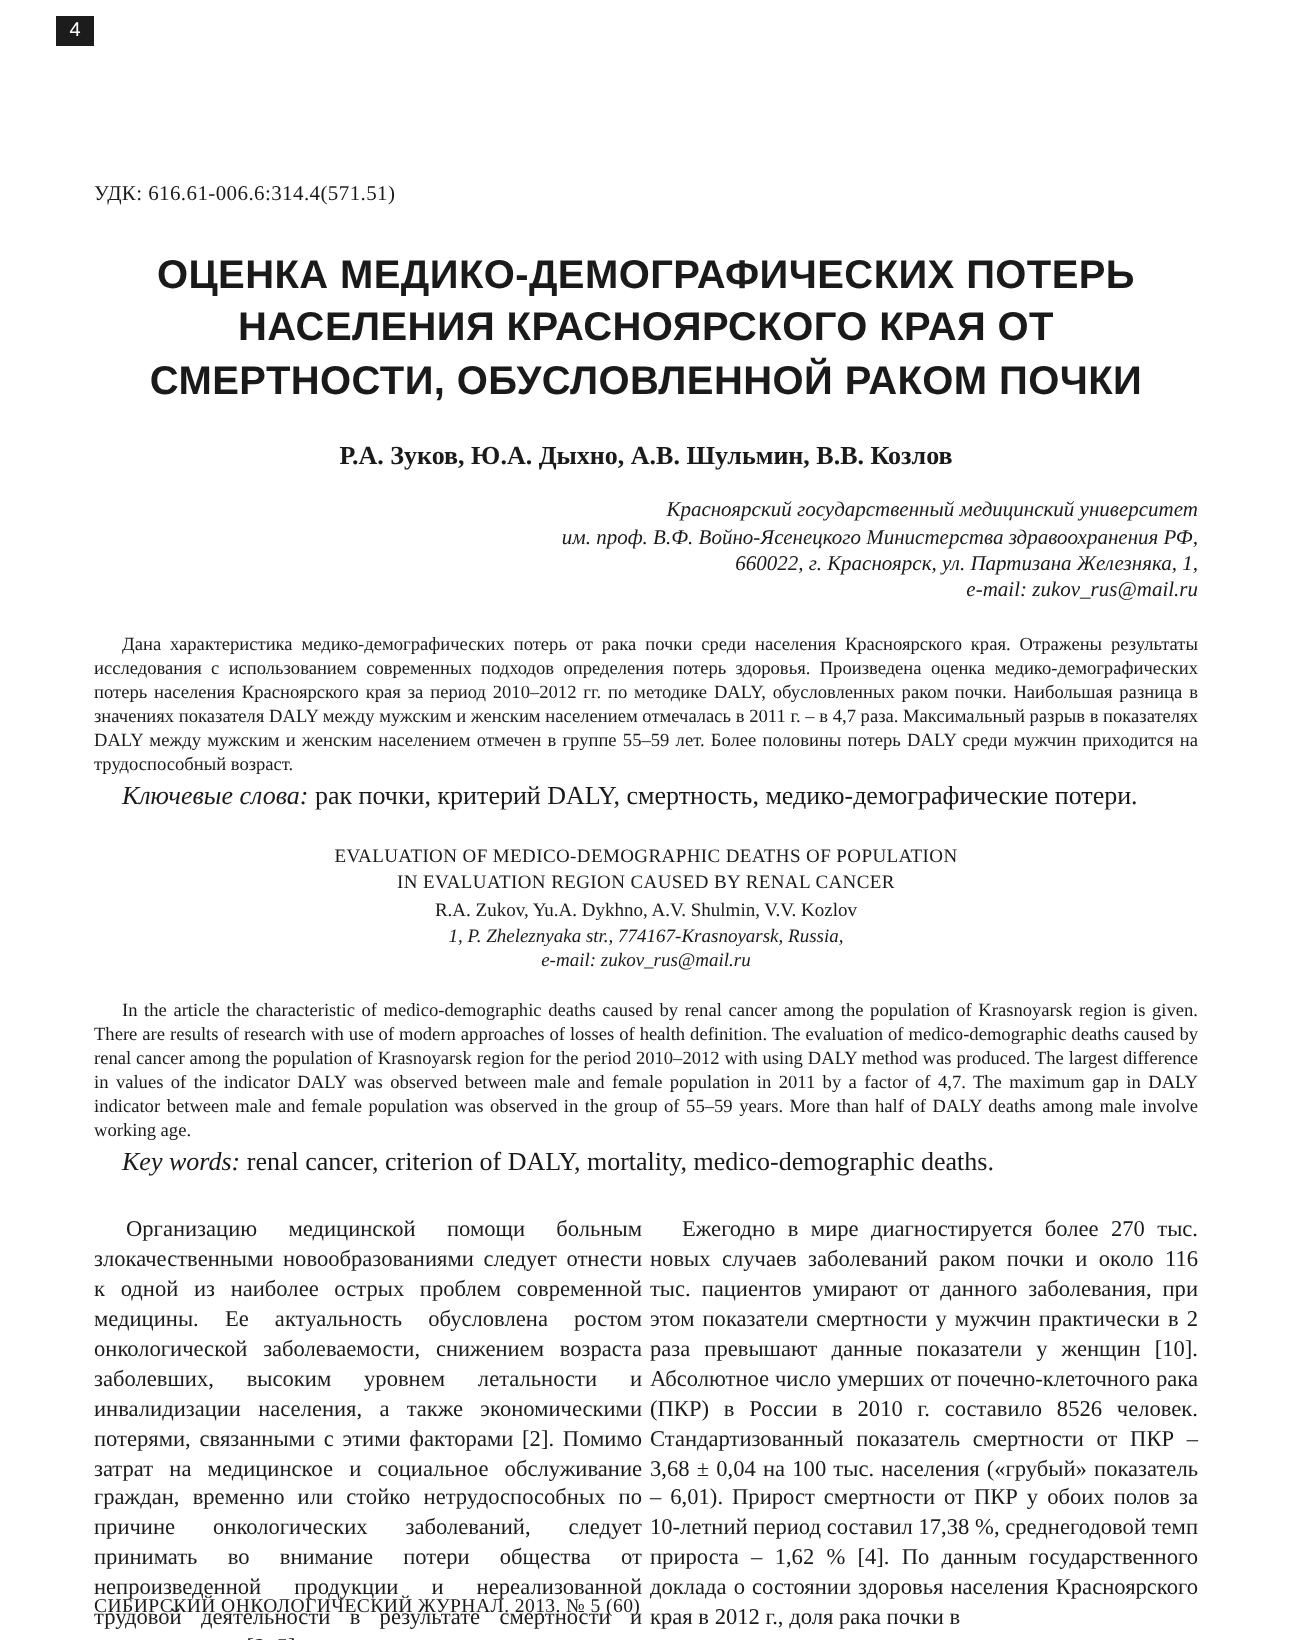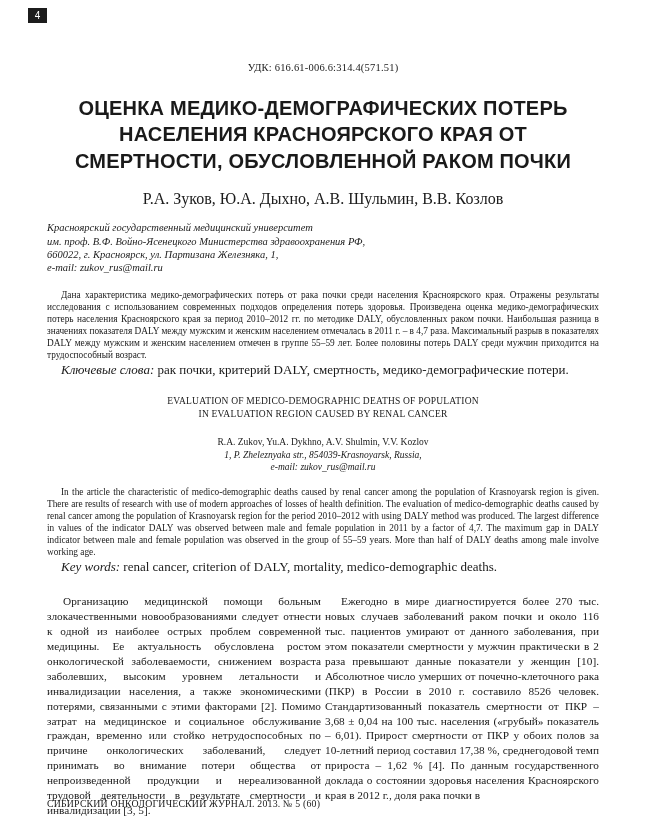--- a/index.html
+++ b/index.html
@@ -21,43 +21,42 @@
     left:28px;top:8px;
     min-width:15px;height:15px;
     background:#1c1c1c;
     color:#ffffff;
     font-family:"Liberation Sans", sans-serif;
     font-size:10px;
     display:flex;align-items:center;justify-content:center;
     padding:0 2px;
   }
   .udc{
-    margin-top:62px;
+    margin-top:92px;
     font-size:10.5px;
     letter-spacing:.2px;
-    text-align:center;
   }
   .title{
     margin-top:22px;
     text-align:center;
     font-family:"Liberation Sans", sans-serif;
     font-weight:bold;
     font-size:20px;
     line-height:1.32;
     letter-spacing:.2px;
   }
   .authors-ru{
     margin-top:16px;
     text-align:center;
-    font-weight:normal;
-    font-size:16px;
+    font-weight:bold;
+    font-size:13px;
   }
   .affil{
     margin-top:13px;
-    text-align:left;
+    text-align:right;
     font-style:italic;
     font-size:10.5px;
     line-height:1.28;
   }
   .abstract-ru{
     margin-top:14px;
     font-size:9.3px;
     line-height:1.3;
     text-align:justify;
   }
@@ -70,21 +69,21 @@
     margin-top:1px;
   }
   .kw .kw-label{font-style:italic;}
   .en-block{
     margin-top:16px;
     text-align:center;
     font-size:9.5px;
     line-height:1.32;
   }
   .en-title{letter-spacing:.2px;}
-  .en-authors{margin-top:16px;}
+  .en-authors{margin-top:2px;}
   .en-affil{font-style:italic;}
   .abstract-en{
     margin-top:12px;
     font-size:9.3px;
     line-height:1.3;
     text-align:justify;
   }
   .abstract-en p{margin:0;text-indent:14px;}
   .columns{
     margin-top:18px;
@@ -133,21 +132,21 @@
       <p>Дана характеристика медико-демографических потерь от рака почки среди населения Красноярского края. Отражены результаты исследования с использованием современных подходов определения потерь здоровья. Произведена оценка медико-демографических потерь населения Красноярского края за период 2010–2012 гг. по методике DALY, обусловленных раком почки. Наибольшая разница в значениях показателя DALY между мужским и женским населением отмечалась в 2011 г. – в 4,7 раза. Максимальный разрыв в показателях DALY между мужским и женским населением отмечен в группе 55–59 лет. Более половины потерь DALY среди мужчин приходится на трудоспособный возраст.</p>
     </div>
     <div class="kw">
       <span class="kw-label">Ключевые слова:</span><span> рак почки, критерий DALY, смертность, медико-демографические потери.</span>
     </div>
 
     <div class="en-block">
       <div class="en-title">EVALUATION OF MEDICO-DEMOGRAPHIC DEATHS OF POPULATION</div>
       <div class="en-title">IN EVALUATION REGION CAUSED BY RENAL CANCER</div>
       <div class="en-authors">R.A. Zukov, Yu.A. Dykhno, A.V. Shulmin, V.V. Kozlov</div>
-      <div class="en-affil">1, P. Zheleznyaka str., 854039-Krasnoyarsk, Russia,</div>
+      <div class="en-affil">1, P. Zheleznyaka str., 774167-Krasnoyarsk, Russia,</div>
       <div class="en-affil">e-mail: zukov_rus@mail.ru</div>
     </div>
 
     <div class="abstract-en">
       <p>In the article the characteristic of medico-demographic deaths caused by renal cancer among the population of Krasnoyarsk region is given. There are results of research with use of modern approaches of losses of health definition. The evaluation of medico-demographic deaths caused by renal cancer among the population of Krasnoyarsk region for the period 2010–2012 with using DALY method was produced. The largest difference in values of the indicator DALY was observed between male and female population in 2011 by a factor of 4,7. The maximum gap in DALY indicator between male and female population was observed in the group of 55–59 years. More than half of DALY deaths among male involve working age.</p>
     </div>
     <div class="kw">
       <span class="kw-label">Key words:</span><span> renal cancer, criterion of DALY, mortality, medico-demographic deaths.</span>
     </div>
 

